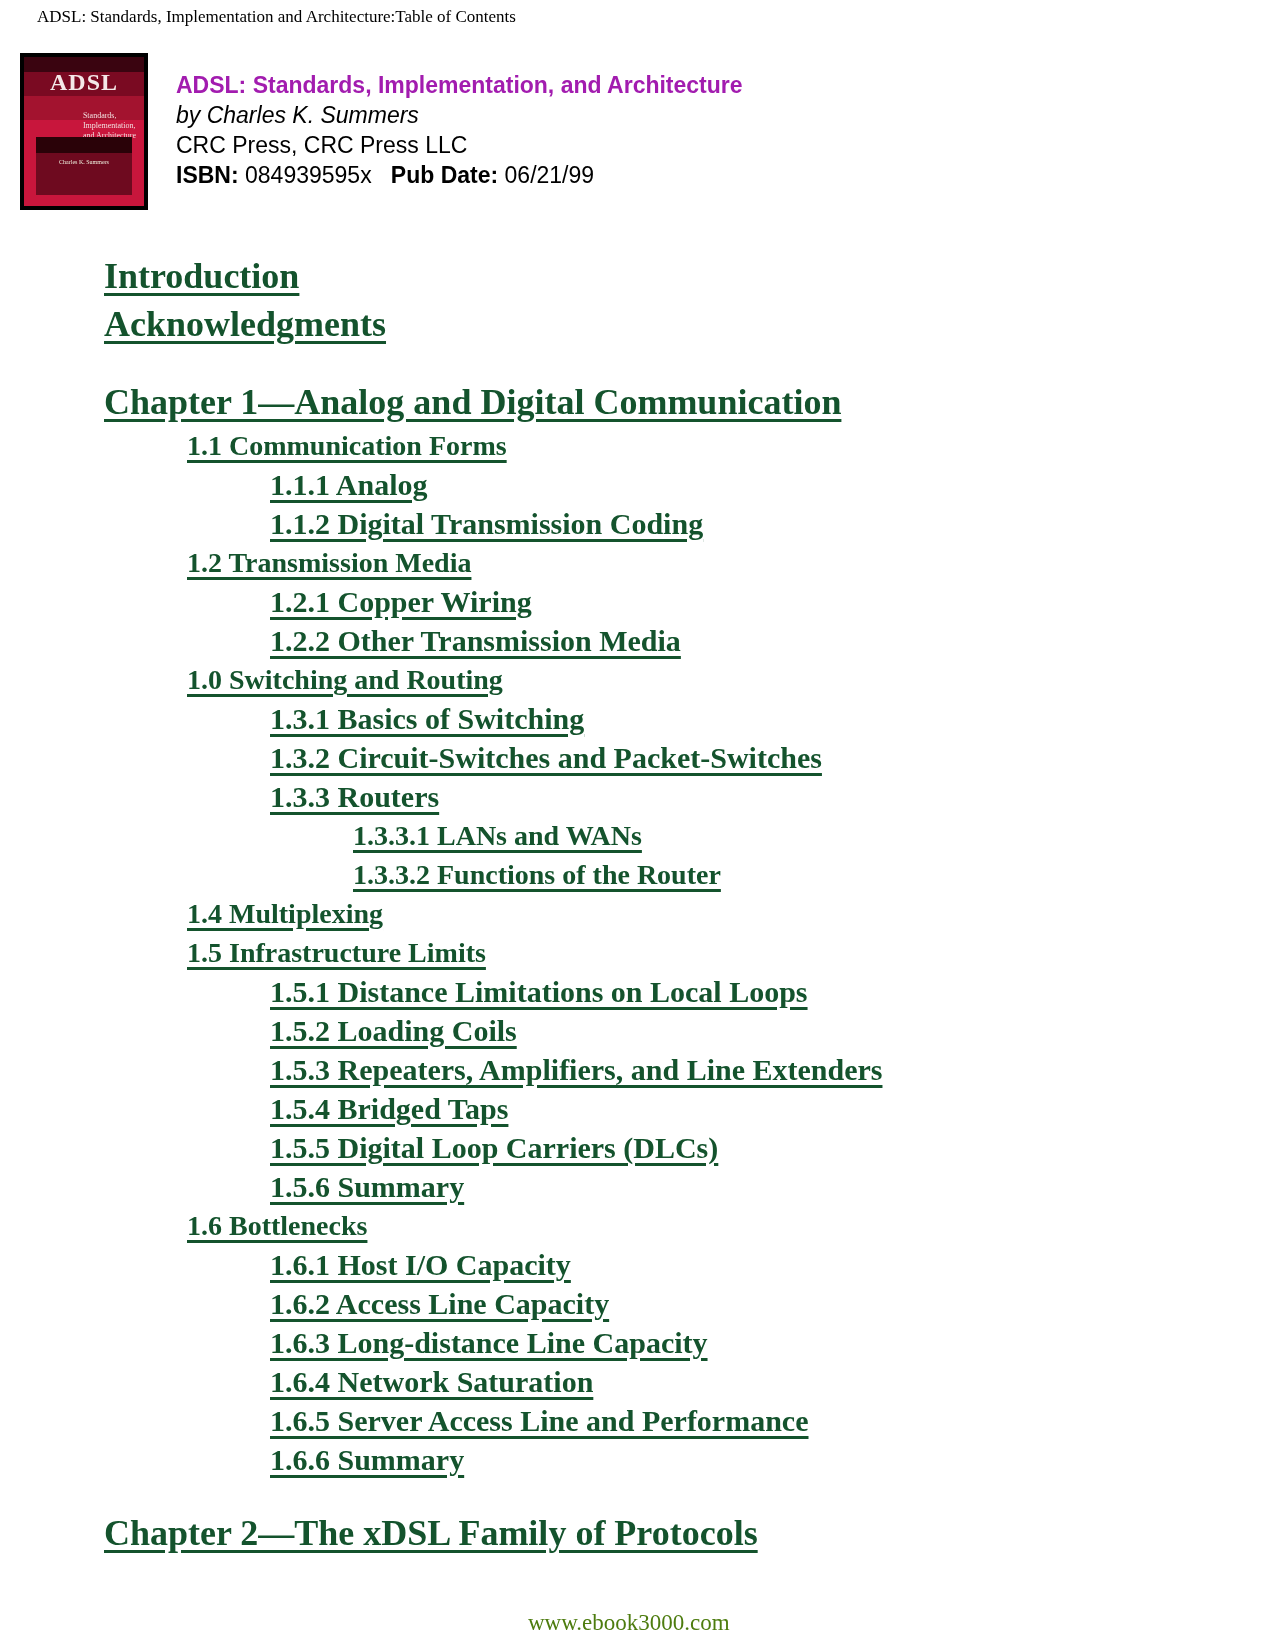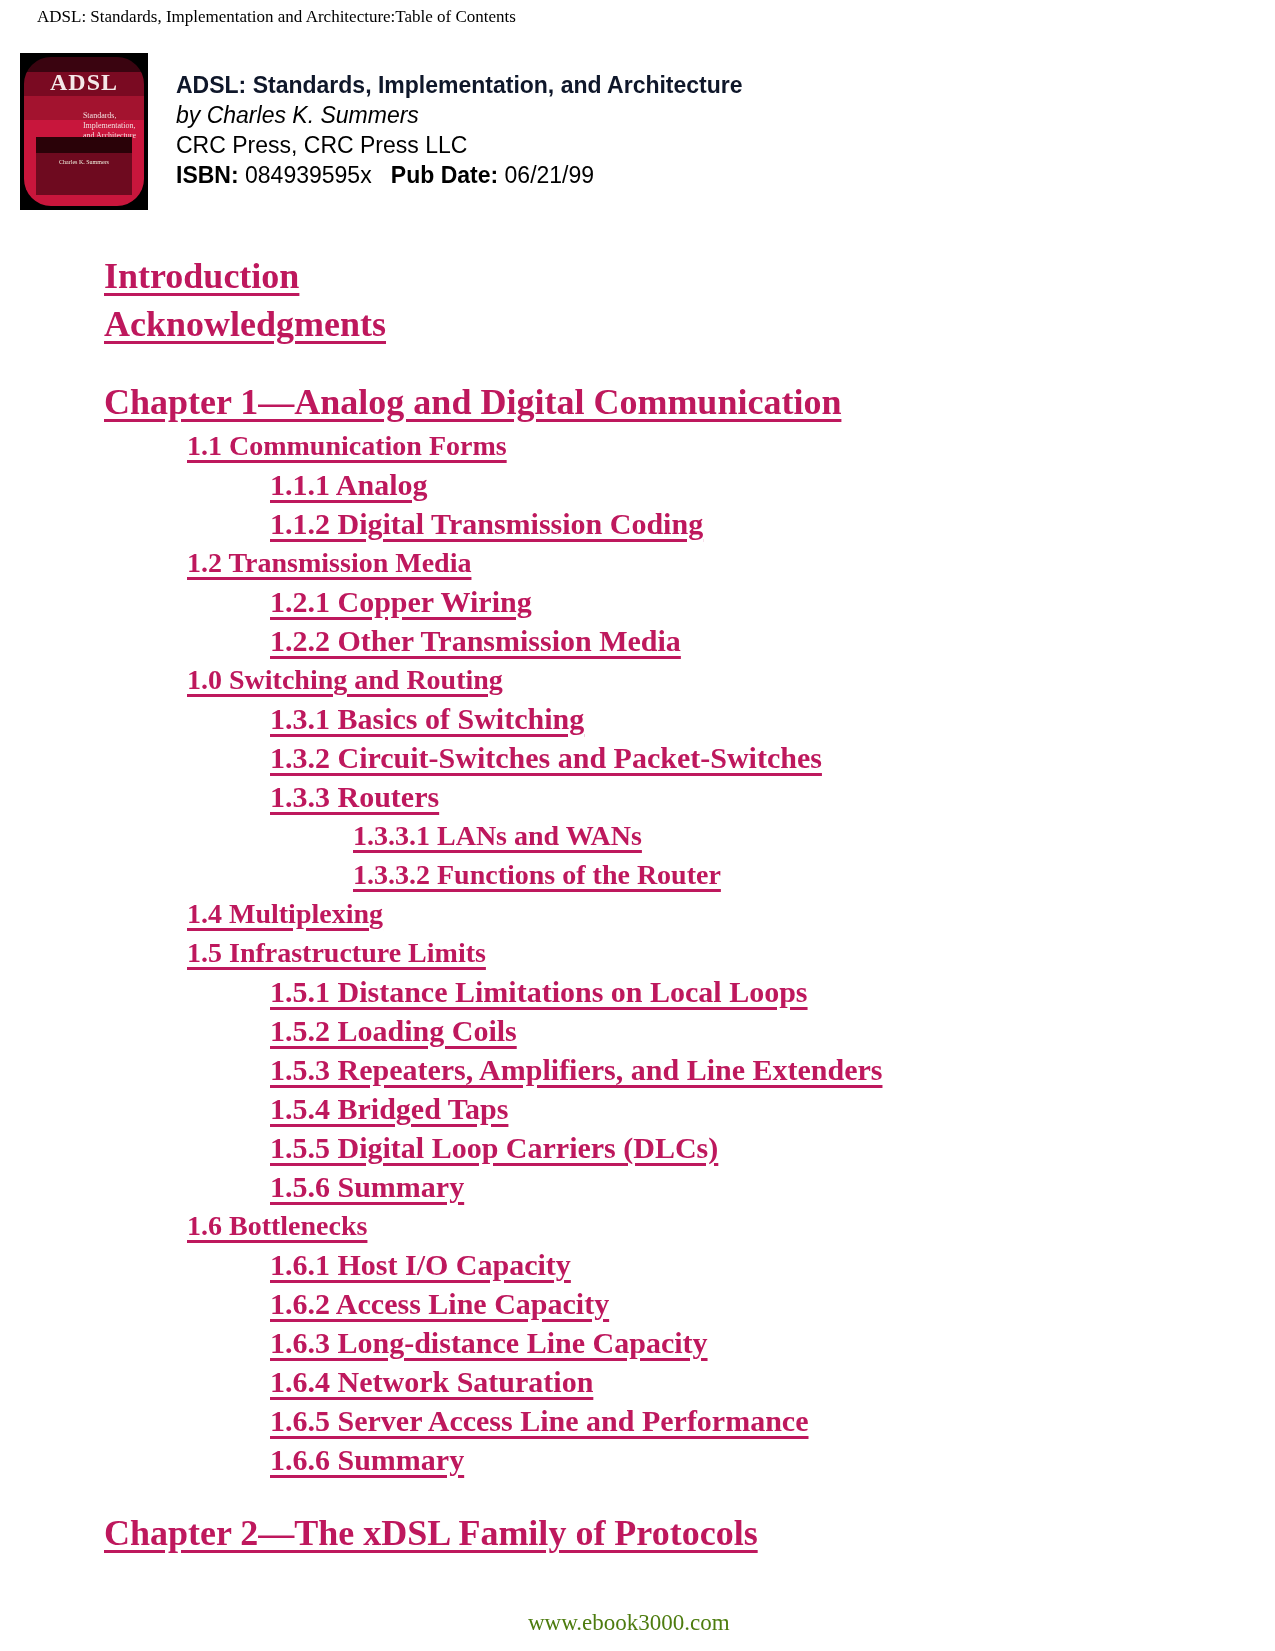--- a/index.html
+++ b/index.html
@@ -8,21 +8,20 @@
       position: absolute; left: 37px; top: 7px;
       font-family: "Liberation Serif", serif; font-size: 17px; color: #000;
     }
     .cover {
       position: absolute; left: 20px; top: 53px; width: 128px; height: 157px;
       background: #000; box-sizing: border-box; padding: 4px;
     }
     .cover-inner {
       width: 100%; height: 100%; position: relative; overflow: hidden;
       background: linear-gradient(#3a0410 0 10%, #7a0a22 10% 26%, #a3132f 26% 42%, #c8163c 42% 100%);
-      border-radius: 27px;
     }
     .cover-title {
       position: absolute; left: 0; right: 0; top: 12px; text-align: center;
       font-family: "Liberation Serif", serif; font-weight: bold; font-size: 24px; color: #f4e8e8; letter-spacing: 1px;
     }
     .cover-sub {
       position: absolute; right: 8px; top: 54px; text-align: left;
       font-family: "Liberation Serif", serif; font-size: 8px; line-height: 10px; color: #f1dede;
     }
     .cover-band {
@@ -30,26 +29,26 @@
       background: linear-gradient(#2a0208 0 28%, #6e0a1f 28% 100%);
     }
     .cover-author {
       position: absolute; left: 0; right: 0; top: 22px; text-align: center;
       font-family: "Liberation Serif", serif; font-size: 6px; color: #eed; 
     }
     .book-info {
       position: absolute; left: 176px; top: 70px;
       font-family: "Liberation Sans", sans-serif; font-size: 23px; line-height: 30px; color: #000;
     }
-    .book-title { color: #0f172a; font-weight: bold; }
+    .book-title { color: #a21caf; font-weight: bold; }
     .book-author { font-style: italic; }
     .label { font-weight: bold; }
     .toc { position: absolute; left: 104px; top: 252px; font-family: "Liberation Serif", serif; }
     .toc a {
-      color: #be185d; font-weight: bold; text-decoration: underline;
+      color: #14532d; font-weight: bold; text-decoration: underline;
       text-decoration-thickness: 3px; text-underline-offset: 5px; display: inline-block;
     }
     .toc .lvl-top { font-size: 36px; line-height: 48px; }
     .toc .lvl-chapter { font-size: 36px; line-height: 48px; }
     .toc .lvl-1 { font-size: 28px; line-height: 39px; padding-left: 83px; }
     .toc .lvl-2 { font-size: 30px; line-height: 39px; padding-left: 166px; }
     .toc .lvl-3 { font-size: 28px; line-height: 39px; padding-left: 249px; }
     .toc-row { display: block; white-space: nowrap; }
     .toc .spacer-lg { height: 30px; }
     .footer-link {

